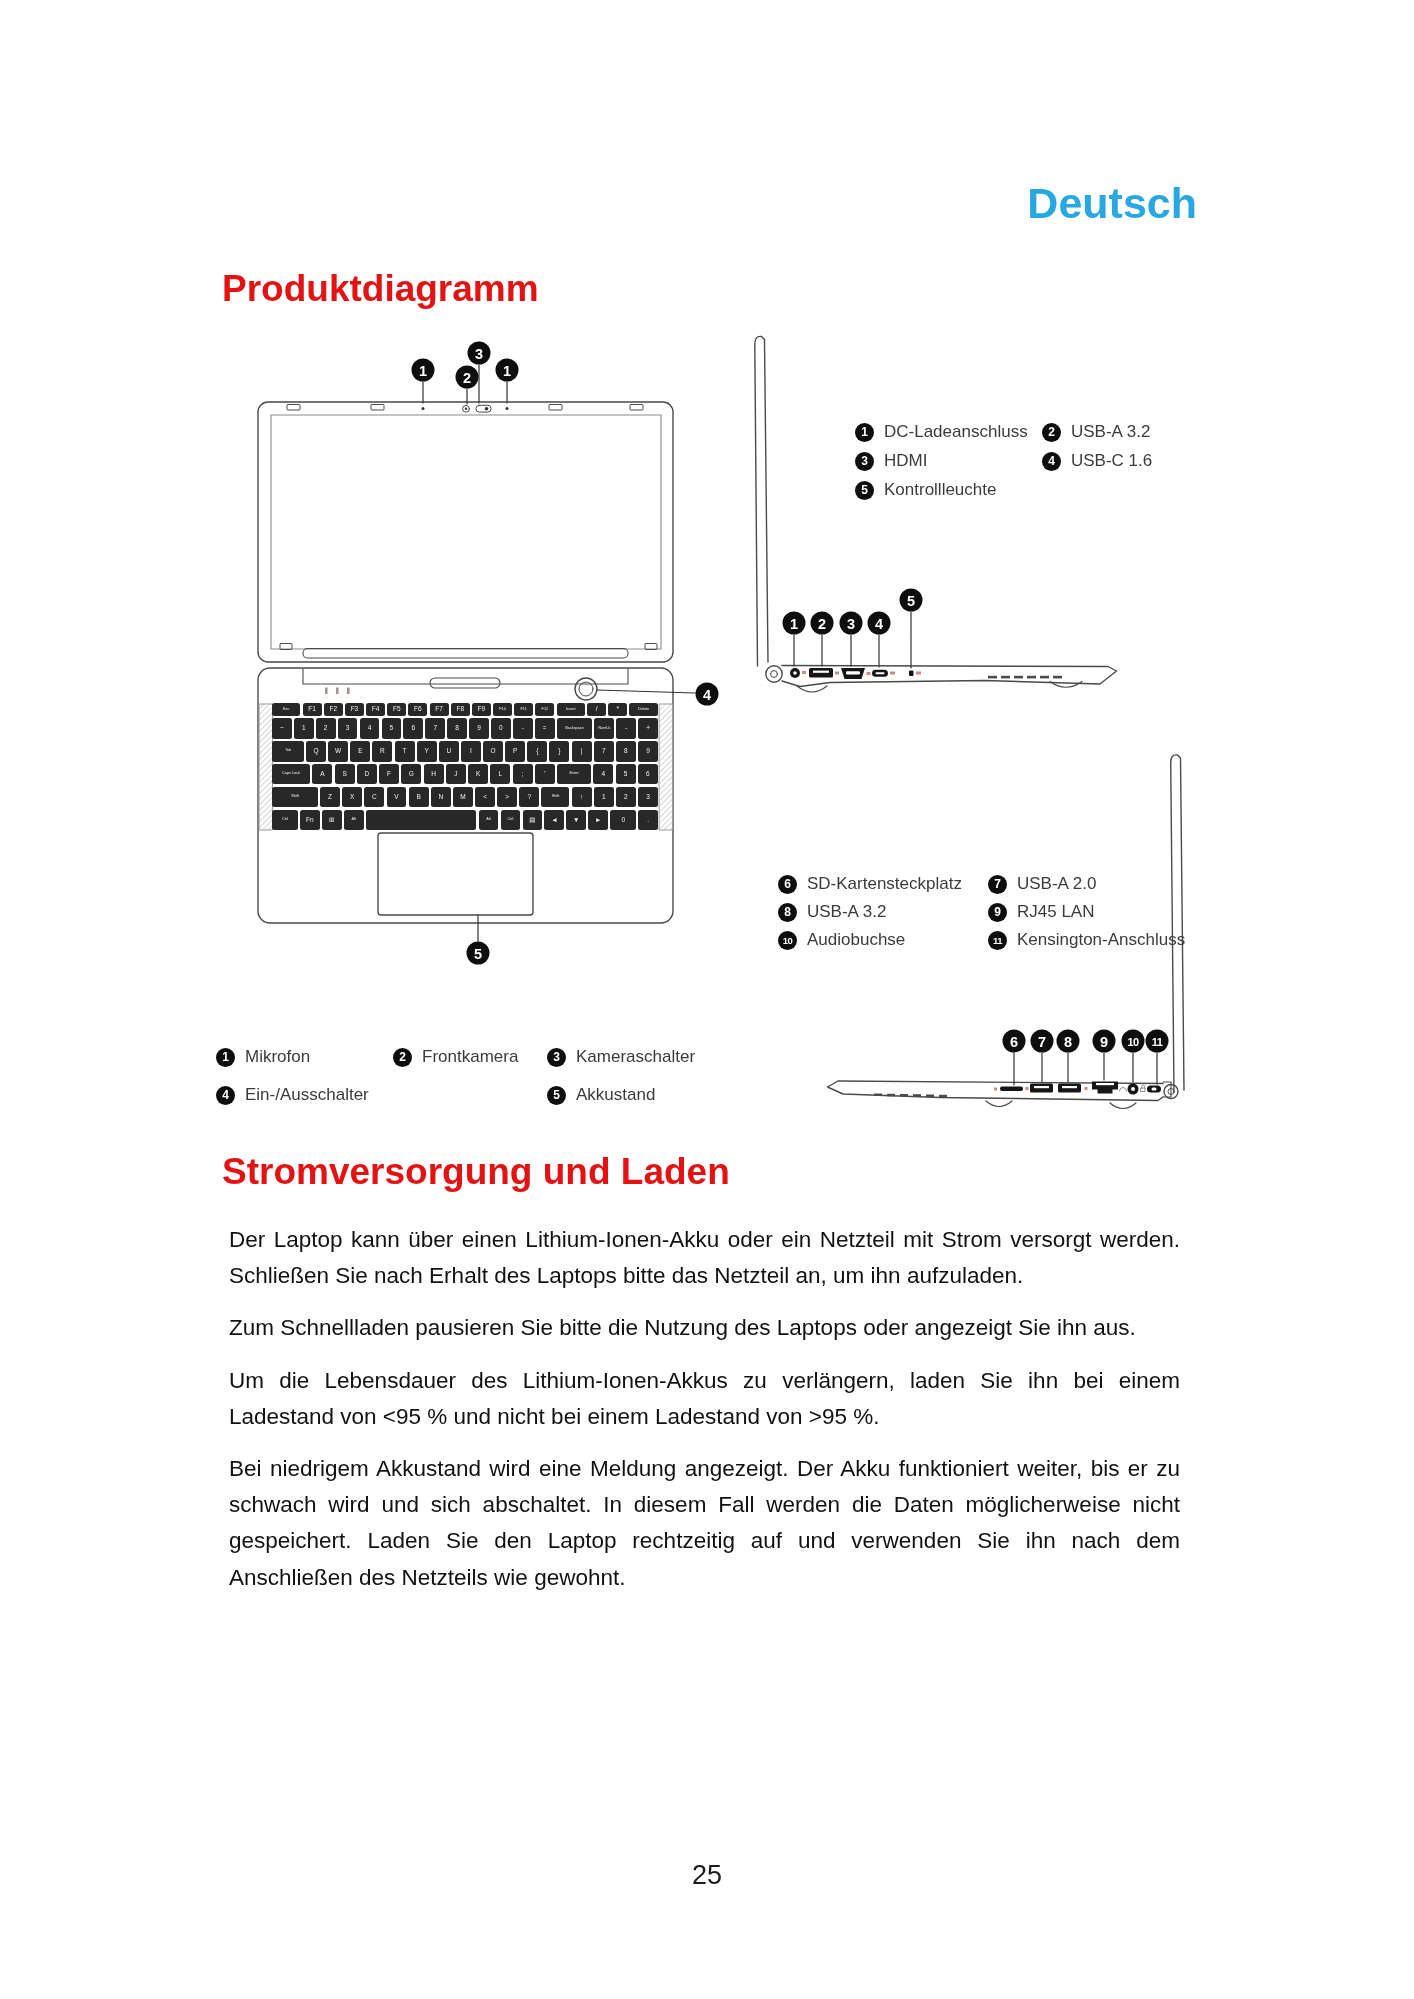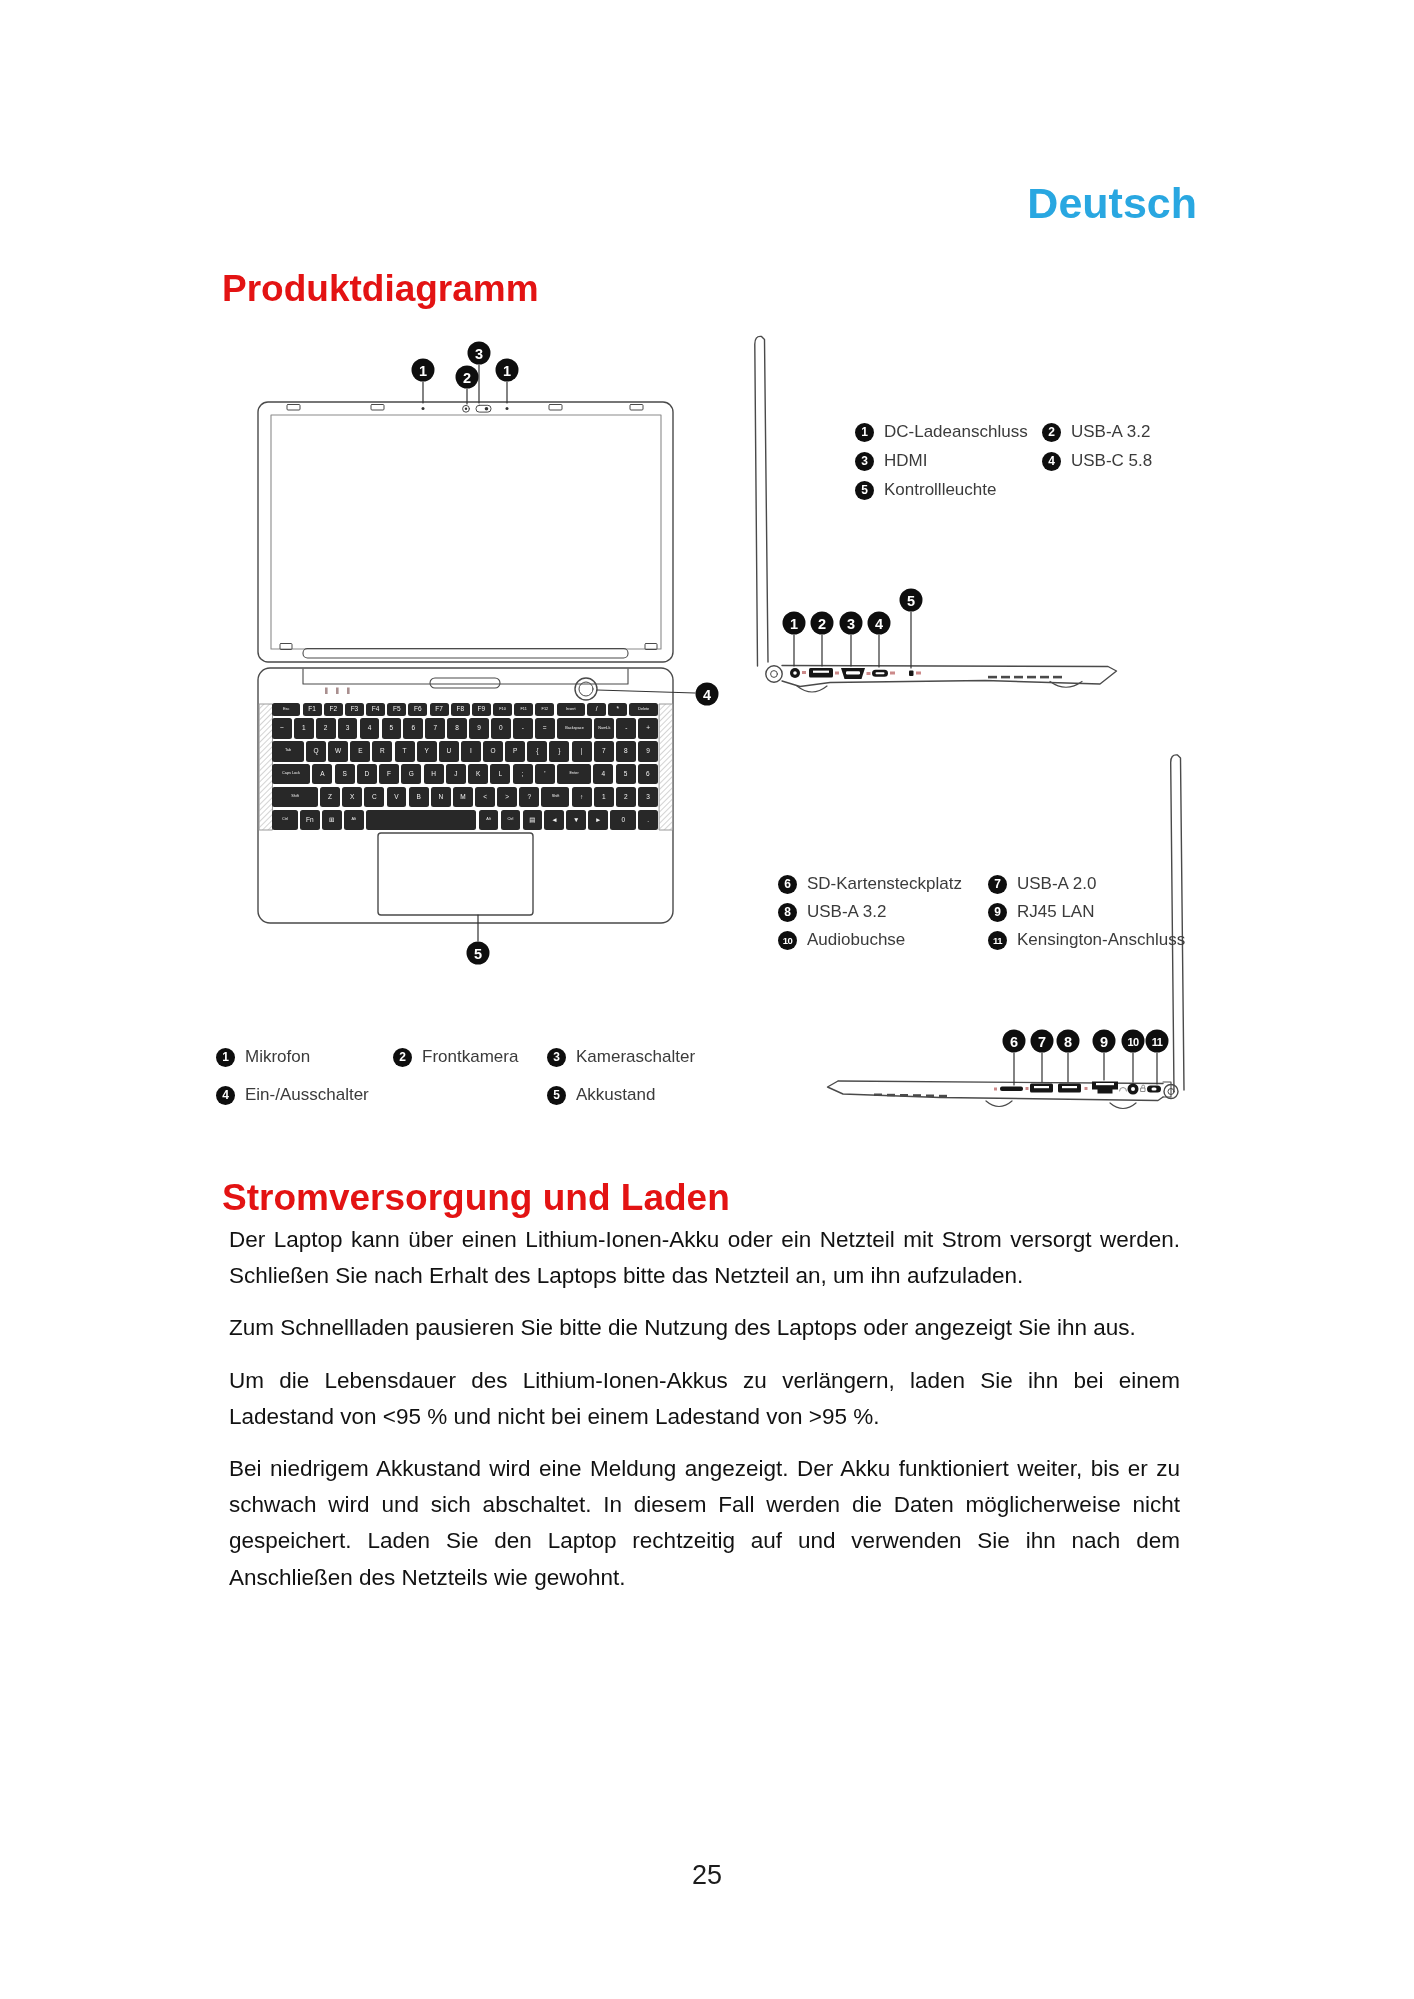--- a/index.html
+++ b/index.html
@@ -2,21 +2,21 @@
 <html style="--red: #E31313; --blue: #29A7E1;"><head>
 <meta charset="utf-8">
 <style>
   :root{ --red:#E31313; --blue:#29A7E1; --ink:#1A1A1A; --line:#4A4A4A; }
   html,body{margin:0;padding:0;background:#ffffff;}
   .page{position:relative;width:1414px;height:1999px;background:#fff;overflow:hidden;
         font-family:"Liberation Sans",sans-serif;color:var(--ink);}
   .lang{position:absolute;top:182px;right:217px;font-size:43px;line-height:1;font-weight:700;color:var(--blue);}
   .h-red{position:absolute;margin:9px;font-weight:700;color:var(--red);line-height:1.15;}
   .h-produkt{left:213px;top:259px;font-size:37px;}
-  .h-strom{left:213px;top:1168px;font-size:37px;}
+  .h-strom{left:213px;top:1142px;font-size:37px;}
   .art{position:absolute;left:0;top:0;width:1414px;height:1999px;}
 
   
   .keyboard{position:absolute;left:272px;top:703px;width:386px;height:127px;
             display:flex;flex-direction:column;gap:2.4px;}
   .kb-row{display:flex;gap:2.2px;flex:1;}
   .kb-row.fn{flex:0 0 13px;}
   .key{background:#282828;border-radius:2.5px;color:#f2f2f2;font-size:6.5px;line-height:1;
        display:flex;align-items:center;justify-content:center;overflow:hidden;white-space:nowrap;min-width:0;}
   .key.wide{font-size:3.8px;}
@@ -320,21 +320,21 @@
         <span class="legend-label">USB-A 3.2</span>
       </div>
 
       <div class="legend-item">
         <span class="badge">3</span>
         <span class="legend-label">HDMI</span>
       </div>
 
       <div class="legend-item">
         <span class="badge">4</span>
-        <span class="legend-label">USB-C 5.8</span>
+        <span class="legend-label">USB-C 1.6</span>
       </div>
 
       <div class="legend-item">
         <span class="badge">5</span>
         <span class="legend-label">Kontrollleuchte</span>
       </div>
     </div>
 
   <div class="legend legend-side-right">
 

